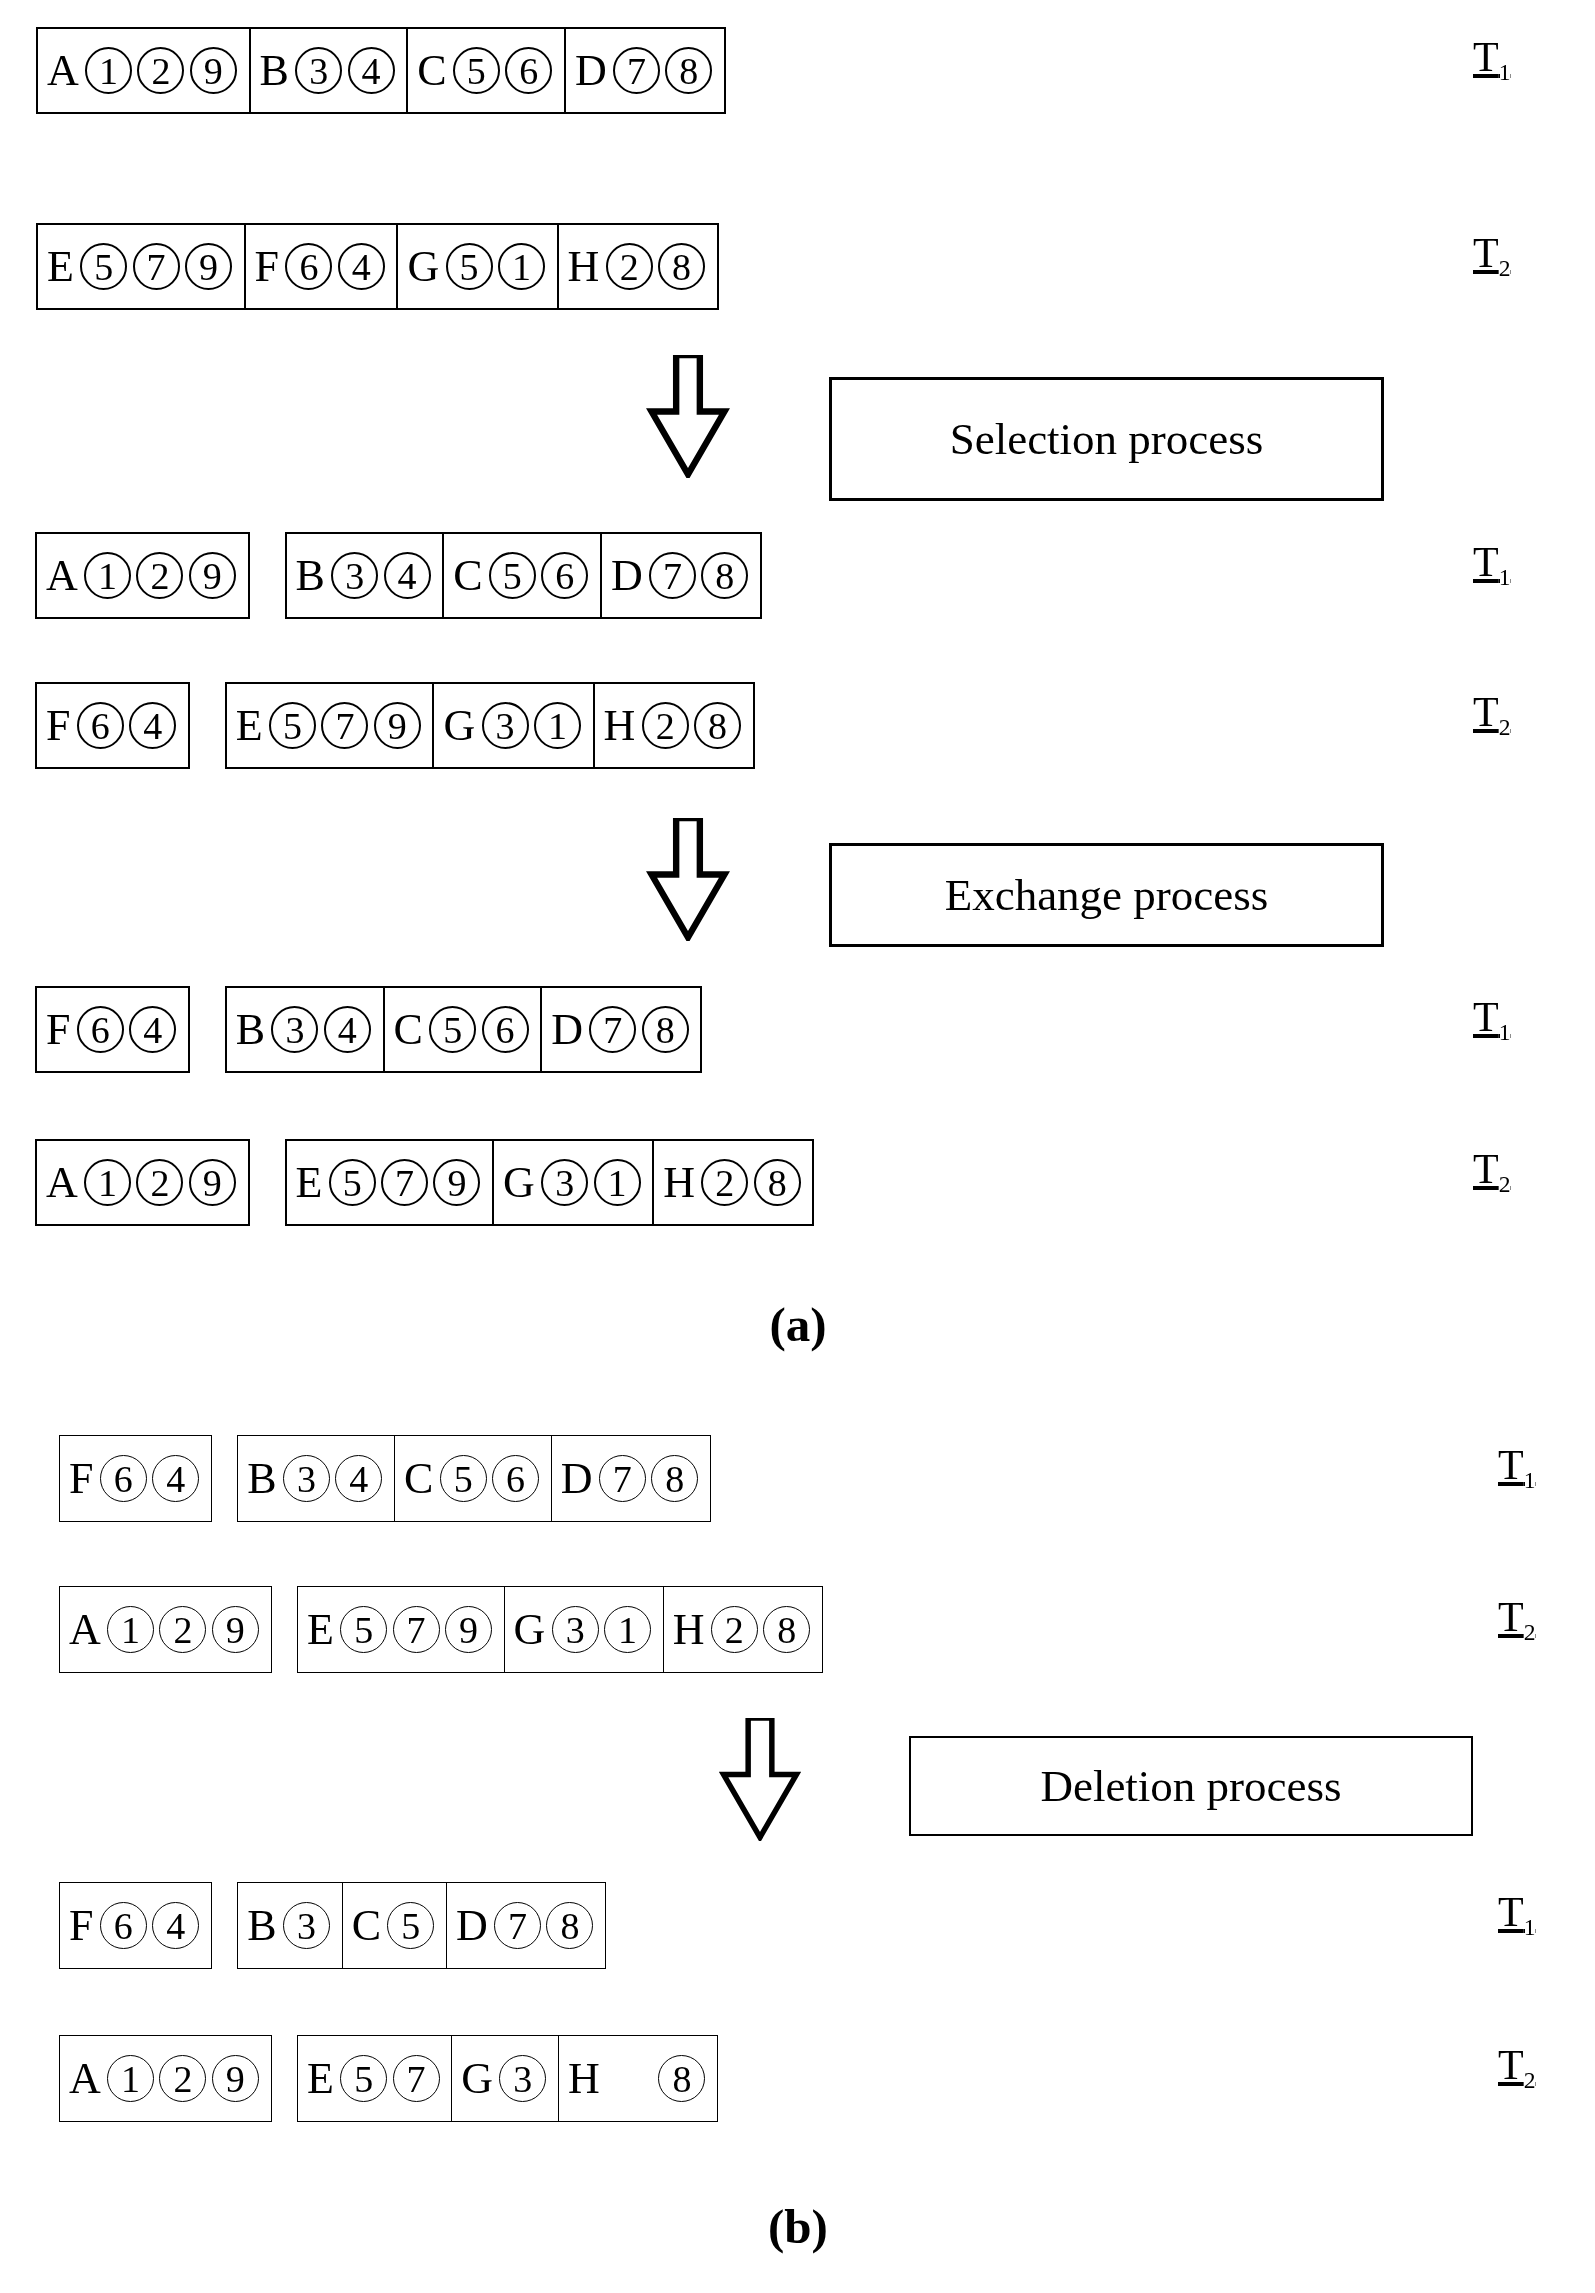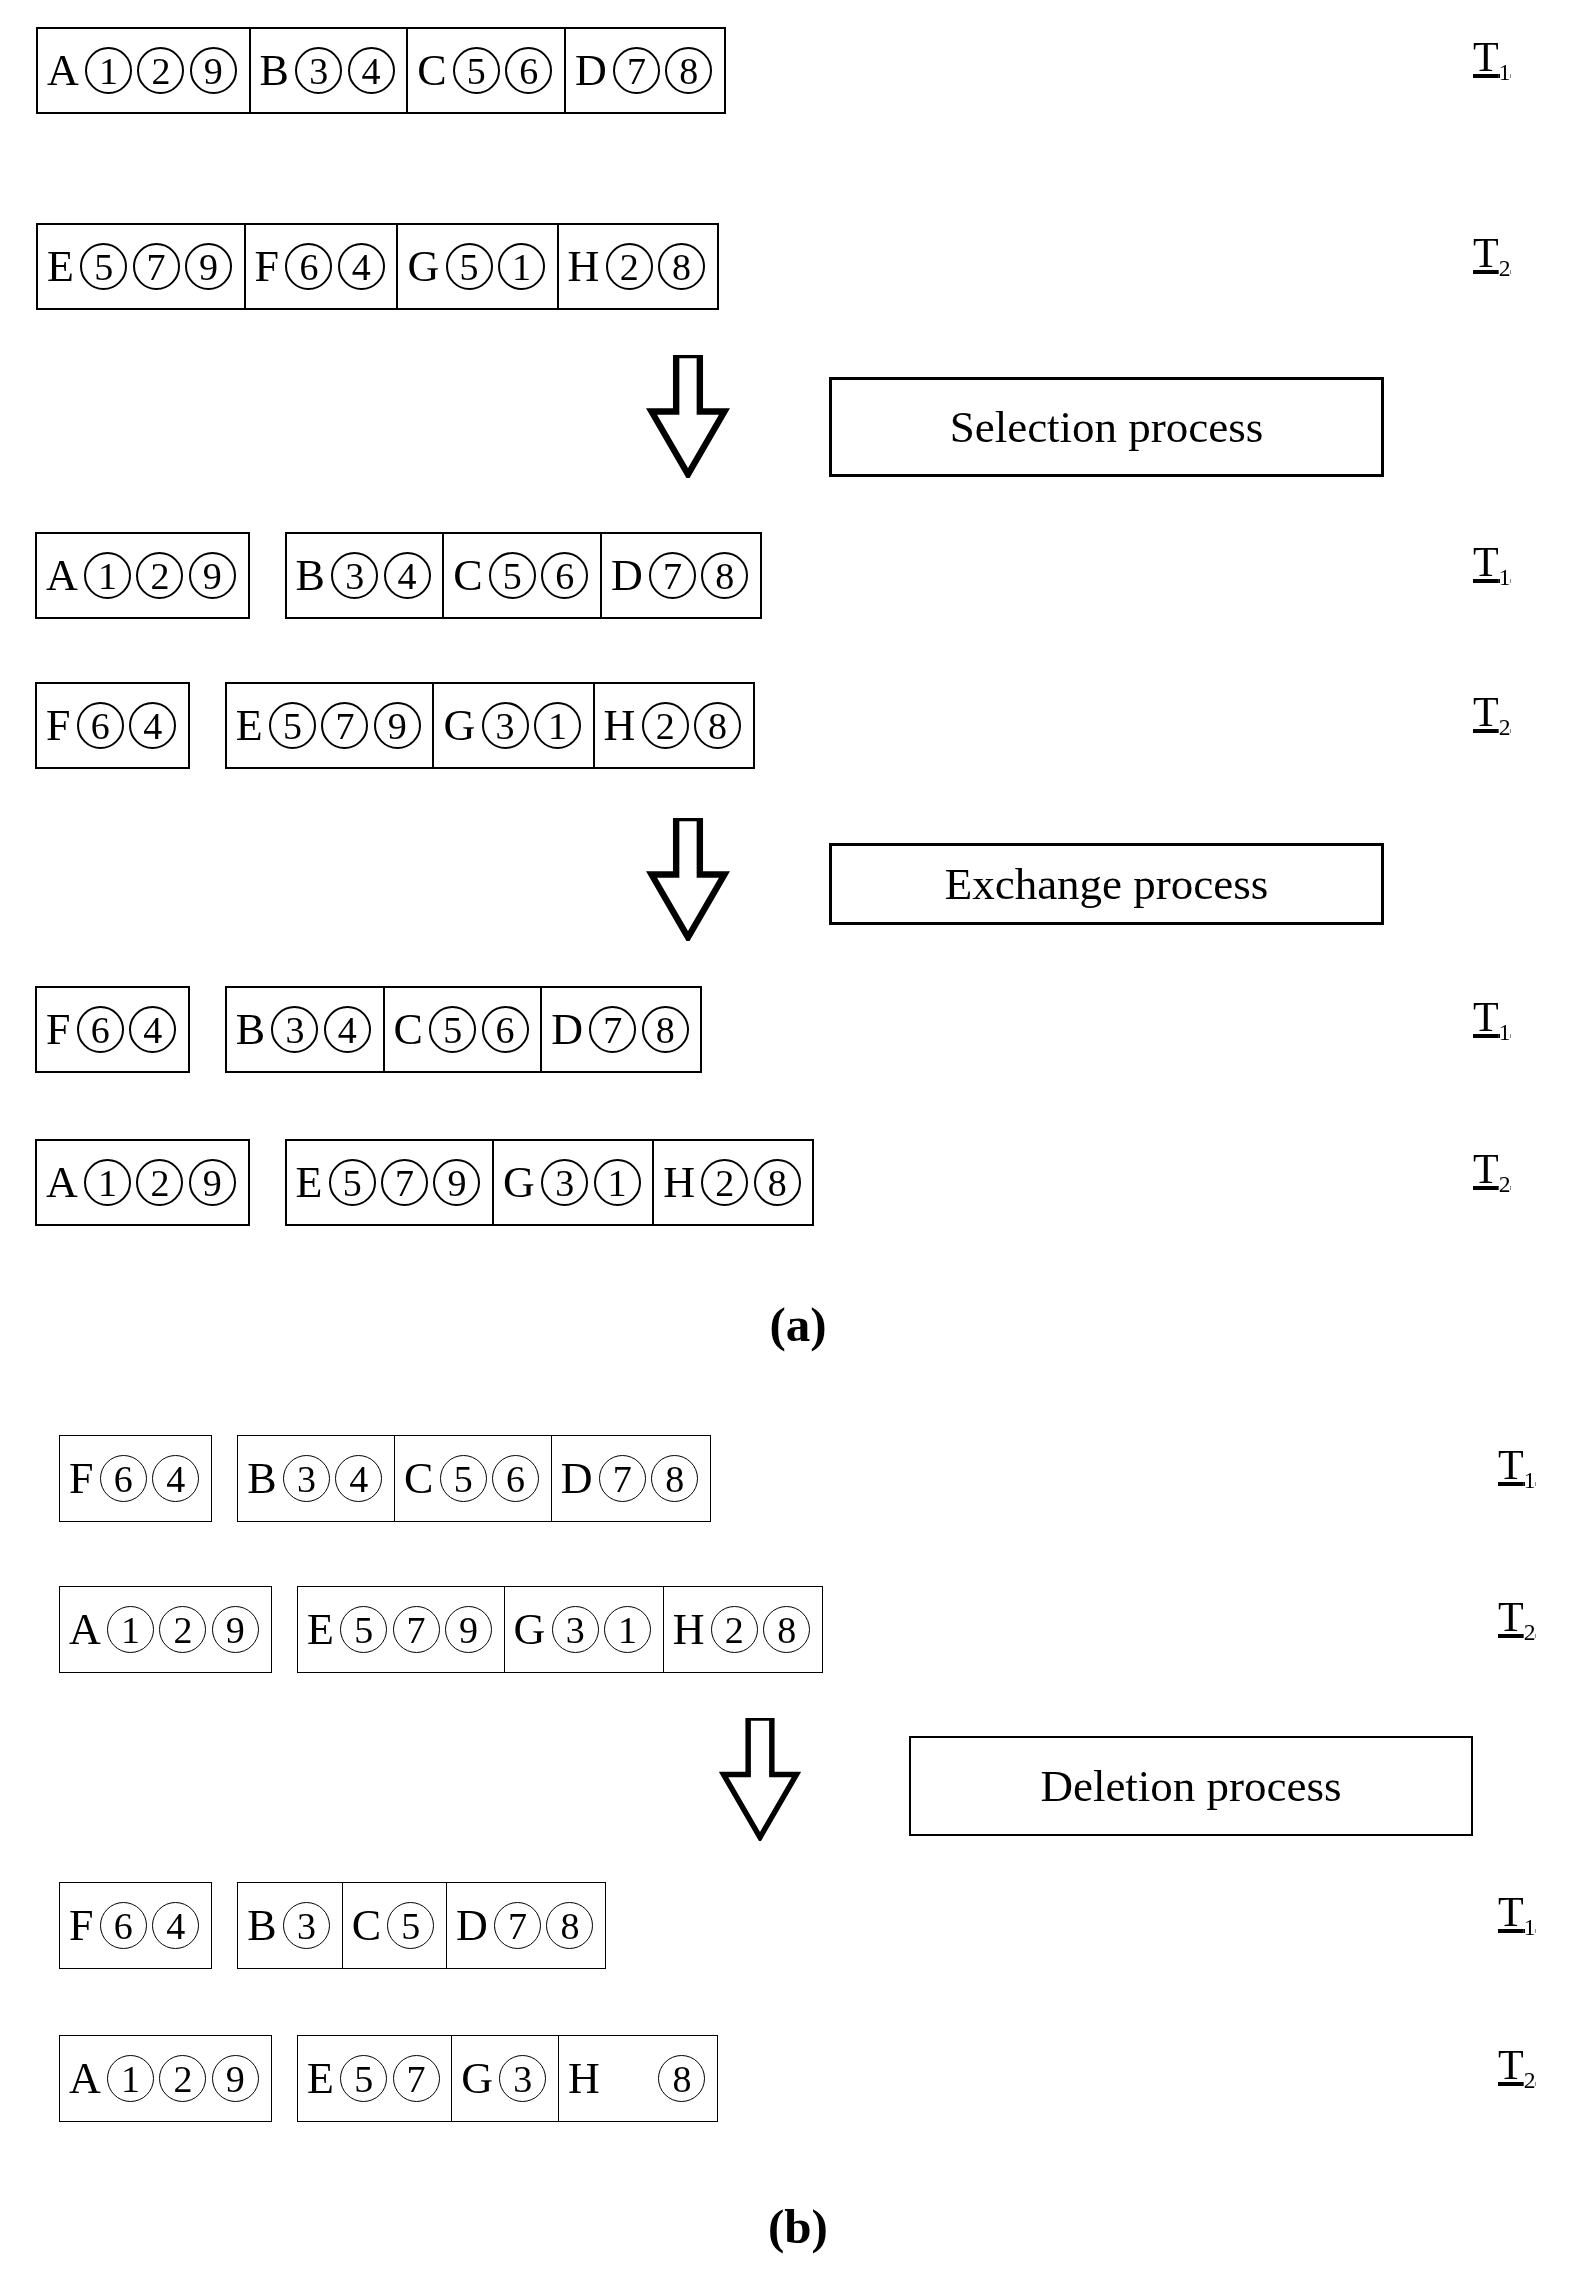--- a/index.html
+++ b/index.html
@@ -165,21 +165,21 @@
   </div>
   <div class="tlabel" style="left:1473px; top:232px;">
     <span>T</span><sub>2</sub>
   </div>
 
   <div class="arrow" style="left:646px; top:355px;">
     <svg width="84" height="123" viewBox="0 0 92 135">
       <polygon points="33,0 59,0 59,62 86,62 46,131 6,62 33,62" fill="#ffffff" stroke="#000000" stroke-width="7" stroke-linejoin="miter"></polygon>
     </svg>
   </div>
-  <div class="procbox" style="left:829px; top:377px; width:555px; height:100px;">
+  <div class="procbox" style="left:829px; top:377px; width:555px; height:124px;">
     <span>Selection process</span>
   </div>
 
   <div class="row" style="left:35px; top:532px;">
     <div class="group">
         <div class="cell">
           <span class="tag">A</span>
           <span class="slots">
             <span class="circ">1</span>
             <span class="circ">2</span>
@@ -254,21 +254,21 @@
   </div>
   <div class="tlabel" style="left:1473px; top:691px;">
     <span>T</span><sub>2</sub>
   </div>
 
   <div class="arrow" style="left:646px; top:818px;">
     <svg width="84" height="123" viewBox="0 0 92 135">
       <polygon points="33,0 59,0 59,62 86,62 46,131 6,62 33,62" fill="#ffffff" stroke="#000000" stroke-width="7" stroke-linejoin="miter"></polygon>
     </svg>
   </div>
-  <div class="procbox" style="left:829px; top:843px; width:555px; height:82px;">
+  <div class="procbox" style="left:829px; top:843px; width:555px; height:104px;">
     <span>Exchange process</span>
   </div>
 
   <div class="row" style="left:35px; top:986px;">
     <div class="group">
         <div class="cell">
           <span class="tag">F</span>
           <span class="slots">
             <span class="circ">6</span>
             <span class="circ">4</span>

